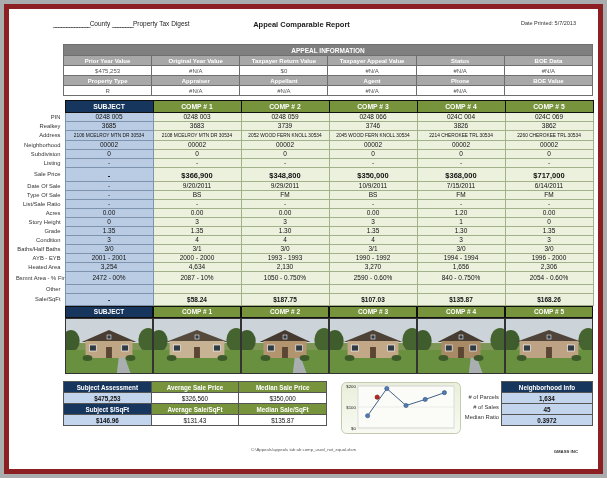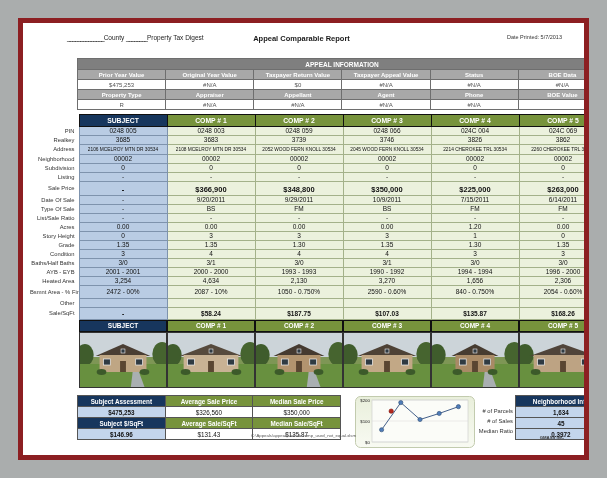--- a/index.html
+++ b/index.html
@@ -1,16 +1,16 @@
 <!DOCTYPE html>
 <html><head>
 <meta charset="utf-8">
 <style>
   html,body{margin:0;padding:0;background:#8a8a8a;font-family:"Liberation Sans",sans-serif;}
-  .frame{width:607px;height:478px;background:#aaadad;padding:18px;box-sizing:border-box;}
+  .frame{width:607px;height:478px;background:#aaadad;padding:4px;box-sizing:border-box;}
   .page{width:100%;height:100%;border:5px solid #8c1f22;background:#fff;box-sizing:border-box;position:relative;padding:8px 10px 6px 6px;overflow:hidden;}
 
   
   .top-header{position:relative;height:12px;font-size:6.5px;color:#222;}
   .hl{position:absolute;left:38px;top:3px;white-space:nowrap;}
   .hl .blank{letter-spacing:-1px;color:#000;}
   .report-title{position:absolute;left:0;right:0;top:3px;text-align:center;font-weight:bold;font-size:7.5px;color:#1a1a1a;}
   .date-printed{position:absolute;right:12px;top:3px;font-size:5.5px;color:#333;}
 
   
@@ -191,22 +191,22 @@
             <td class="cmp">-</td>
             <td class="cmp">-</td>
             <td class="cmp">-</td>
           </tr>
           <tr class="price">
             <td class="rl">Sale Price</td>
             <td class="sub">-</td>
             <td class="cmp">$366,900</td>
             <td class="cmp">$348,800</td>
             <td class="cmp">$350,000</td>
-            <td class="cmp">$225,000</td>
-            <td class="cmp">$263,000</td>
+            <td class="cmp">$368,000</td>
+            <td class="cmp">$717,000</td>
           </tr>
           <tr class="">
             <td class="rl">Date Of Sale</td>
             <td class="sub">-</td>
             <td class="cmp">9/20/2011</td>
             <td class="cmp">9/29/2011</td>
             <td class="cmp">10/9/2011</td>
             <td class="cmp">7/15/2011</td>
             <td class="cmp">6/14/2011</td>
           </tr>

